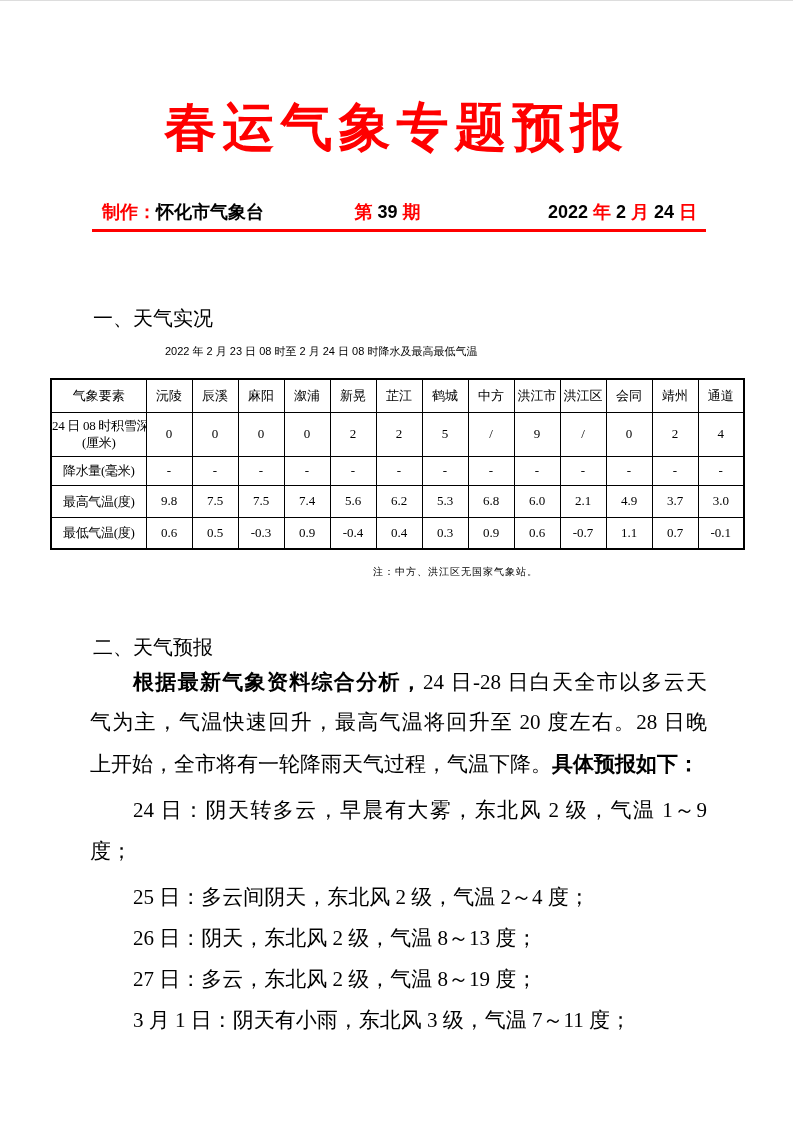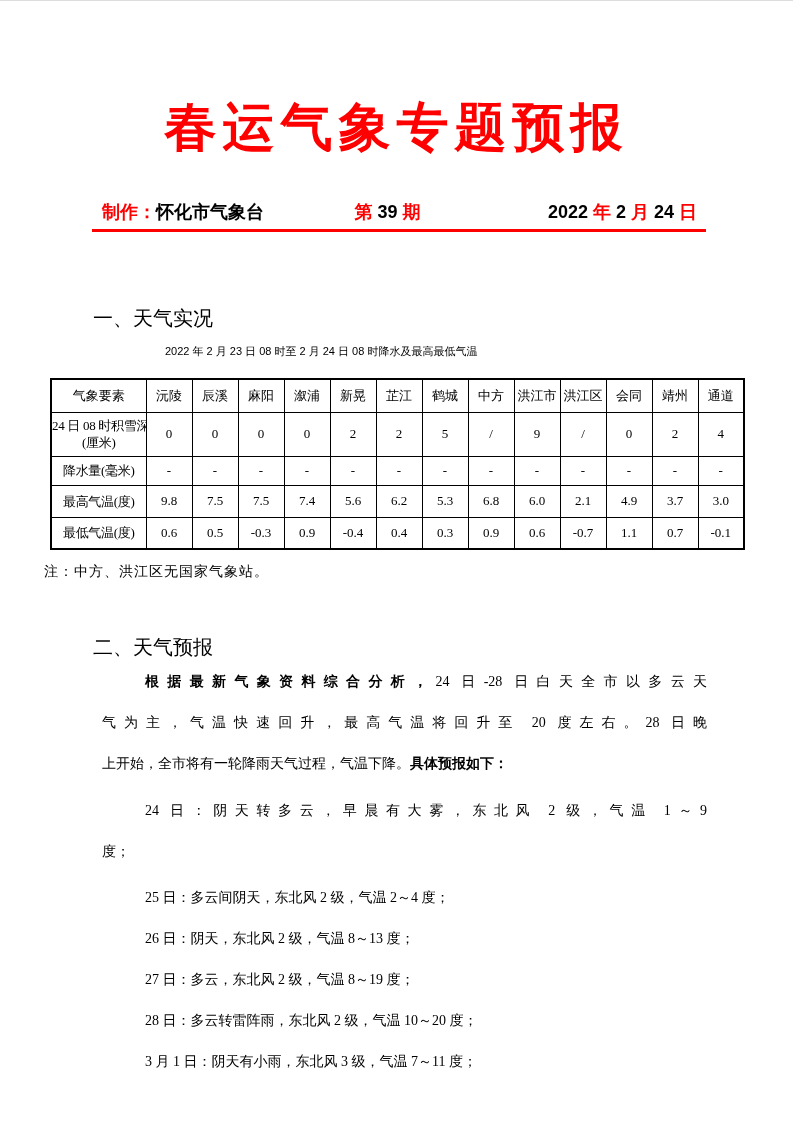--- a/index.html
+++ b/index.html
@@ -60,30 +60,31 @@
     padding:0;overflow:hidden;
   }
   table.wx tr.hdr{height:33px;}
   table.wx tr.r0{height:44px;}
   table.wx tr.r1{height:29px;}
   table.wx tr.r2{height:32px;}
   table.wx tr.r3{height:32px;}
   td.rowlabel div{white-space:nowrap;line-height:17px;}
   td.rowlabel{font-size:12px;letter-spacing:-0.3px;}
   .note{
-    margin:12px 0 0 44px;
-    font-size:14px;line-height:20px;
+    margin:12px 0 0 118px;
+    font-size:10px;line-height:20px;
     letter-spacing:1px;
+    text-align:center;
   }
   
   .sec2-heading{margin-top:52px;}
   .bodylines{margin:0 86px 0 90px;}
   .line{
-    font-size:14px;line-height:41px;height:41px;
-    white-space:nowrap;overflow:visible;margin-left:12px;
+    font-size:21px;line-height:41px;height:41px;
+    white-space:nowrap;overflow:visible;
   }
   .line.fill{
     white-space:normal;
     text-align:justify;
     
     text-align-last:justify;
   }
   .line.indent{text-indent:43px;}
   .line .b{
     font-weight:bold;
@@ -220,17 +221,16 @@
 
   <div class="bodylines">
       <div class="line indent fill"><span class="b">根据最新气象资料综合分析，</span><span>24 日-28 日白天全市以多云天</span></div>
       <div class="line fill"><span>气为主，气温快速回升，最高气温将回升至 20 度左右。28 日晚</span></div>
       <div class="line"><span>上开始，全市将有一轮降雨天气过程，气温下降。</span><span class="b">具体预报如下：</span></div>
       <div class="line indent fill" style="margin-top: 6px;"><span>24 日：阴天转多云，早晨有大雾，东北风 2 级，气温 1～9</span></div>
       <div class="line"><span>度；</span></div>
       <div class="line indent" style="margin-top: 5px;"><span>25 日：多云间阴天，东北风 2 级，气温 2～4 度；</span></div>
       <div class="line indent"><span>26 日：阴天，东北风 2 级，气温 8～13 度；</span></div>
       <div class="line indent"><span>27 日：多云，东北风 2 级，气温 8～19 度；</span></div>
-      <div class="line indent"><span>28 日：多云转雷阵雨，东北风 2 级，气温 10～20 度；</span></div>
       <div class="line indent"><span>3 月 1 日：阴天有小雨，东北风 3 级，气温 7～11 度；</span></div>
     </div>
 
 </div>
 
 </body></html>

